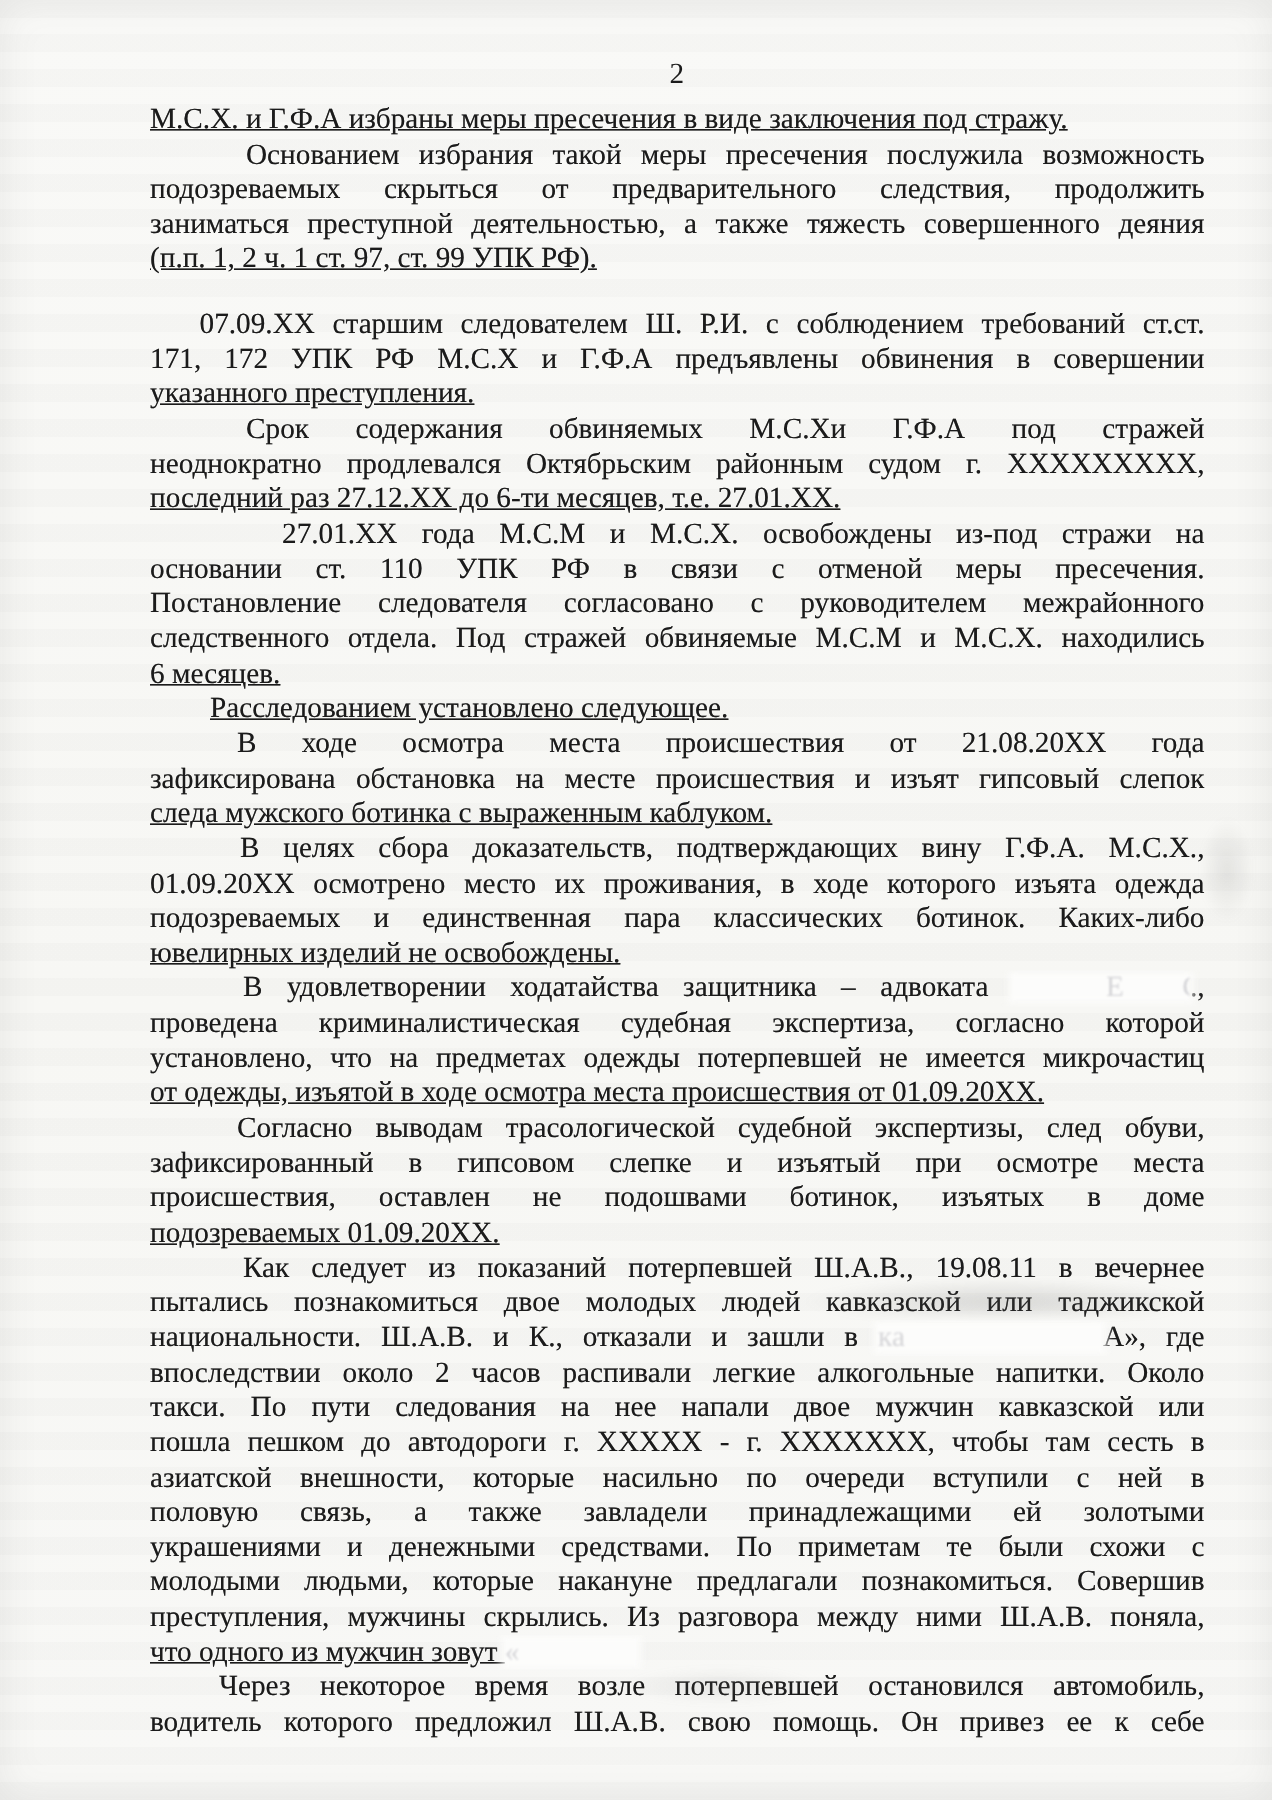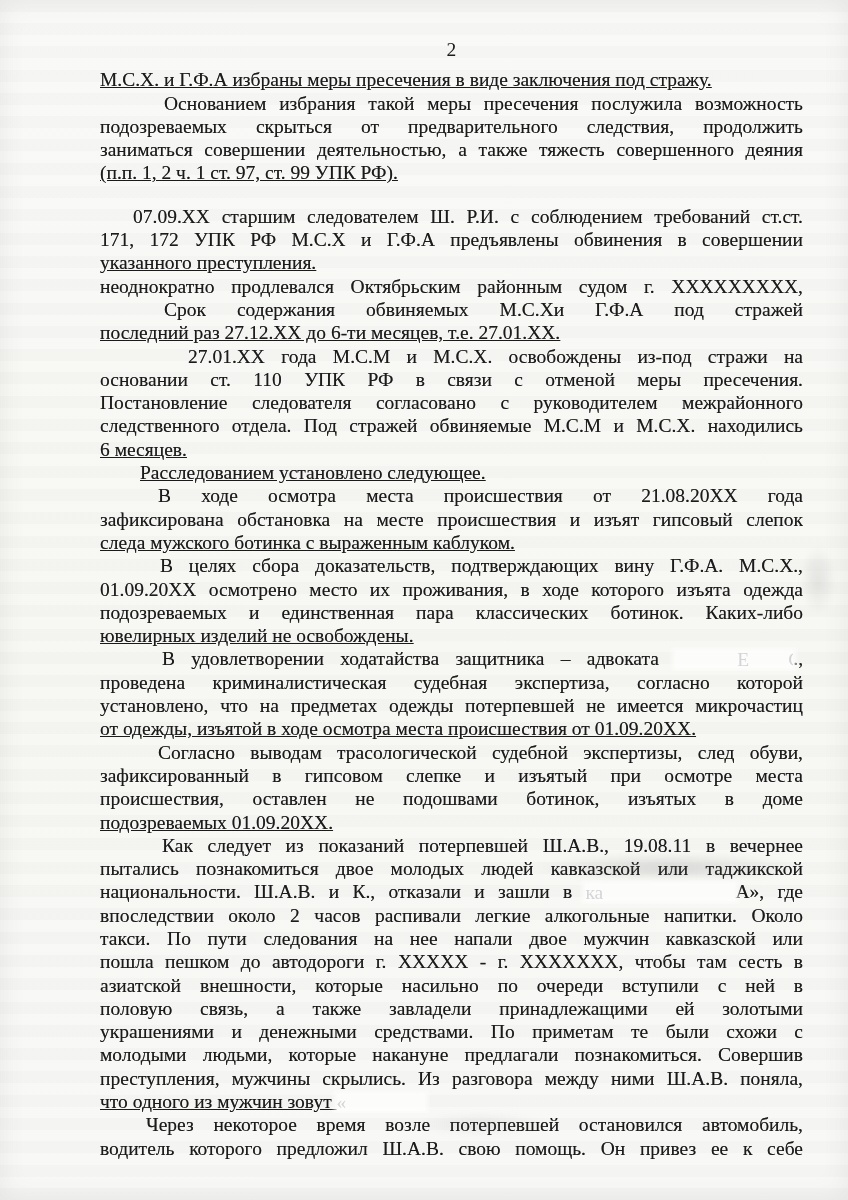--- a/index.html
+++ b/index.html
@@ -86,27 +86,27 @@
 </head>
 <body>
 
 <div class="page">
   <div class="content">
     <div class="page-number">2</div>
     <div class="doc-body">
         <div class="line last" style="text-indent: 0px;">М.С.Х. и Г.Ф.А избраны меры пресечения в виде заключения под стражу.</div>
         <div class="line" style="text-indent: 64px;">Основанием избрания такой меры пресечения послужила возможность</div>
         <div class="line">подозреваемых скрыться от предварительного следствия, продолжить</div>
-        <div class="line">заниматься совершении деятельностью, а также тяжесть совершенного деяния</div>
+        <div class="line">заниматься преступной деятельностью, а также тяжесть совершенного деяния</div>
         <div class="line last">(п.п. 1, 2 ч. 1 ст. 97, ст. 99 УПК РФ).</div>
         <div class="line" style="text-indent: 33px; margin-top: 20px;">07.09.ХХ старшим следователем Ш. Р.И. с соблюдением требований ст.ст.</div>
         <div class="line">171, 172 УПК РФ М.С.Х и Г.Ф.А предъявлены обвинения в совершении</div>
         <div class="line last">указанного преступления.</div>
+        <div class="line" style="text-indent: 64px;">Срок содержания обвиняемых М.С.Хи Г.Ф.А под стражей</div>
         <div class="line">неоднократно продлевался Октябрьским районным судом г. ХХХХХХХХХ,</div>
-        <div class="line" style="text-indent: 64px;">Срок содержания обвиняемых М.С.Хи Г.Ф.А под стражей</div>
         <div class="line last">последний раз 27.12.ХХ  до 6-ти месяцев, т.е. 27.01.ХХ.</div>
         <div class="line" style="text-indent: 88px;">27.01.ХХ года М.С.М и М.С.Х. освобождены из-под стражи на</div>
         <div class="line">основании ст. 110 УПК РФ в связи с отменой меры пресечения.</div>
         <div class="line">Постановление следователя согласовано с руководителем межрайонного</div>
         <div class="line">следственного отдела. Под стражей обвиняемые М.С.М и М.С.Х. находились</div>
         <div class="line last">6 месяцев.</div>
         <div class="line last" style="text-indent: 40px;">Расследованием установлено следующее.</div>
         <div class="line" style="text-indent: 58px;">В ходе осмотра места происшествия от 21.08.20ХХ года</div>
         <div class="line">зафиксирована обстановка на месте происшествия и изъят гипсовый слепок</div>
         <div class="line last">следа мужского ботинка с выраженным каблуком.</div>

